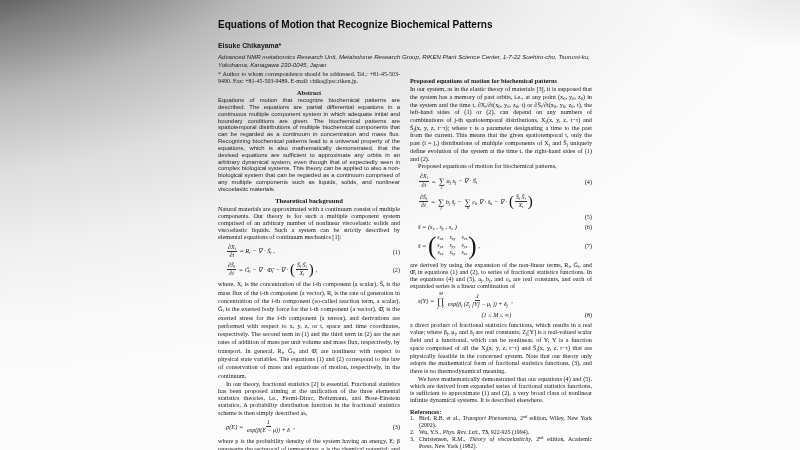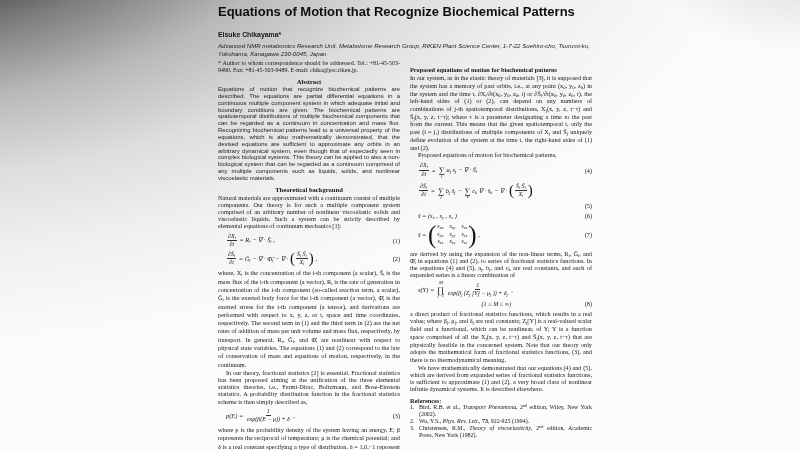--- a/index.html
+++ b/index.html
@@ -6,22 +6,22 @@
   body{width:800px;height:450px;overflow:hidden;position:relative;
        font-family:"Liberation Serif",serif;}
   .sheet{position:absolute;inset:0;
     background:
       radial-gradient(220px 130px at 805px -40px, rgba(0,0,0,0.13), rgba(0,0,0,0) 70%),
       radial-gradient(1050px 580px at -130px -150px,
         #000 0%, #161616 13%, #3f3f3f 23%, #808080 33%,
         #b9b9b9 44%, #dedede 57%, #f0f0f0 70%, #fafafa 84%, #fcfcfc 100%);
   }
   .content{position:absolute;left:218px;top:0;width:374px;color:#161616;}
-  .title{font-family:"Liberation Sans",sans-serif;font-weight:bold;font-size:13px;
-         padding-top:4px;color:#0e0e0e;}
+  .title{font-family:"Liberation Sans",sans-serif;font-weight:bold;font-size:10px;
+         padding-top:4px;color:#0e0e0e;margin-top:15px;}
   .author{margin-top:12px;font-family:"Liberation Sans",sans-serif;font-weight:bold;font-size:6.9px;}
   .affil{margin-top:4px;font-family:"Liberation Sans",sans-serif;font-style:italic;
          font-size:6.1px;line-height:7.6px;color:#1e1e1e;}
   .cols{display:flex;gap:10px;margin-top:3px;align-items:flex-start;}
   .col{width:182px;}
   .fn{font-size:6px;line-height:6.9px;text-align:justify;}
   .chead{text-align:center;font-weight:bold;font-size:6.6px;margin:4px 0 1px;}
   .subhead{font-weight:bold;font-size:6.3px;margin:6px 0 1px;}
   .abs{font-family:"Liberation Sans",sans-serif;font-size:5.9px;line-height:6.85px;
        text-align:justify;color:#1d1d1d;}

